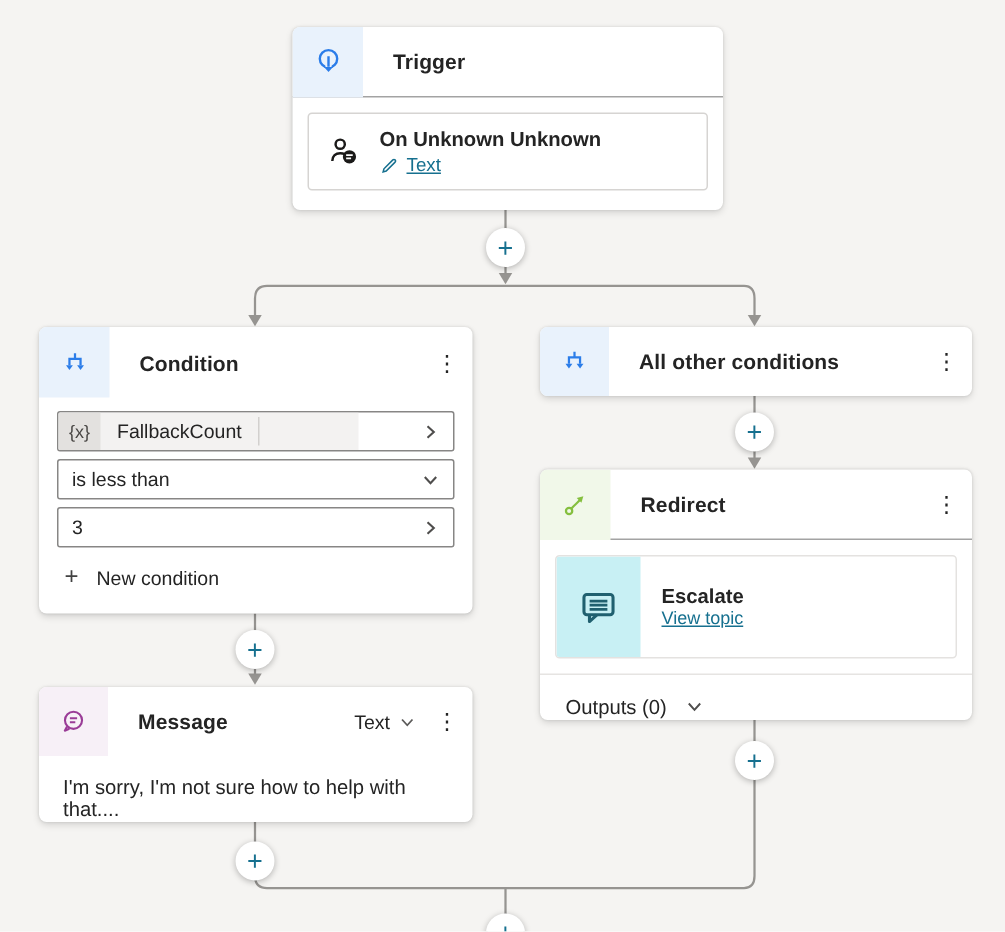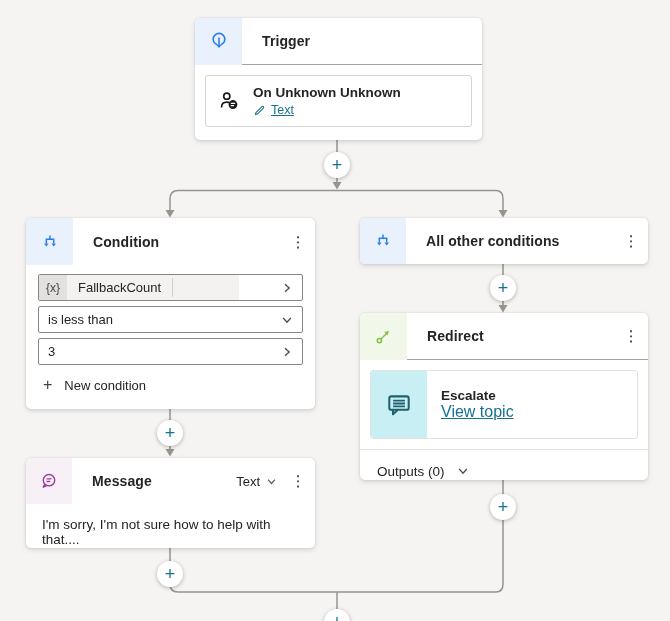--- a/index.html
+++ b/index.html
@@ -193,21 +193,21 @@
         <svg width="28" height="28" viewBox="0 0 26 26">
           <rect x="4" y="5" width="18" height="12.5" rx="1.8" stroke="#20606f" stroke-width="1.9" fill="none"></rect>
           <path d="M7.4 17.5 v4.2 l4.6-4.2" stroke="#20606f" stroke-width="1.9" fill="none" stroke-linejoin="round"></path>
           <line x1="7.5" y1="9" x2="18.5" y2="9" stroke="#20606f" stroke-width="1.7"></line>
           <line x1="7.5" y1="11.6" x2="18.5" y2="11.6" stroke="#20606f" stroke-width="1.7"></line>
           <line x1="7.5" y1="14.2" x2="18.5" y2="14.2" stroke="#20606f" stroke-width="1.7"></line>
         </svg>
       </div>
       <div class="redir-text">
         <div class="card-title">Escalate</div>
-        <span class="link" style="font-size:16px;">View topic</span>
+        <span class="link" style="font-size:12px;">View topic</span>
       </div>
     </div>
     <div class="outputs-row">
       <span>Outputs (0)</span>
       <span style="display:flex;">
         <svg width="12" height="12" viewBox="0 0 12 12">
             <path d="M2.2 4 L6 8.2 9.8 4" stroke="#4f4e4d" stroke-width="1.3" fill="none"></path>
           </svg>
       </span>
     </div>

